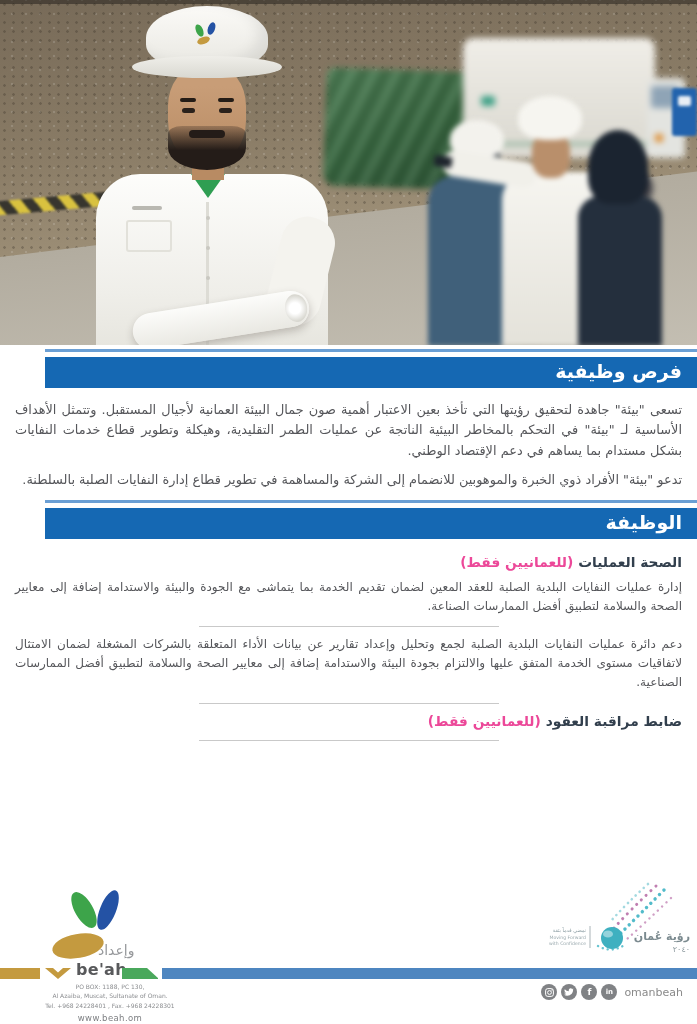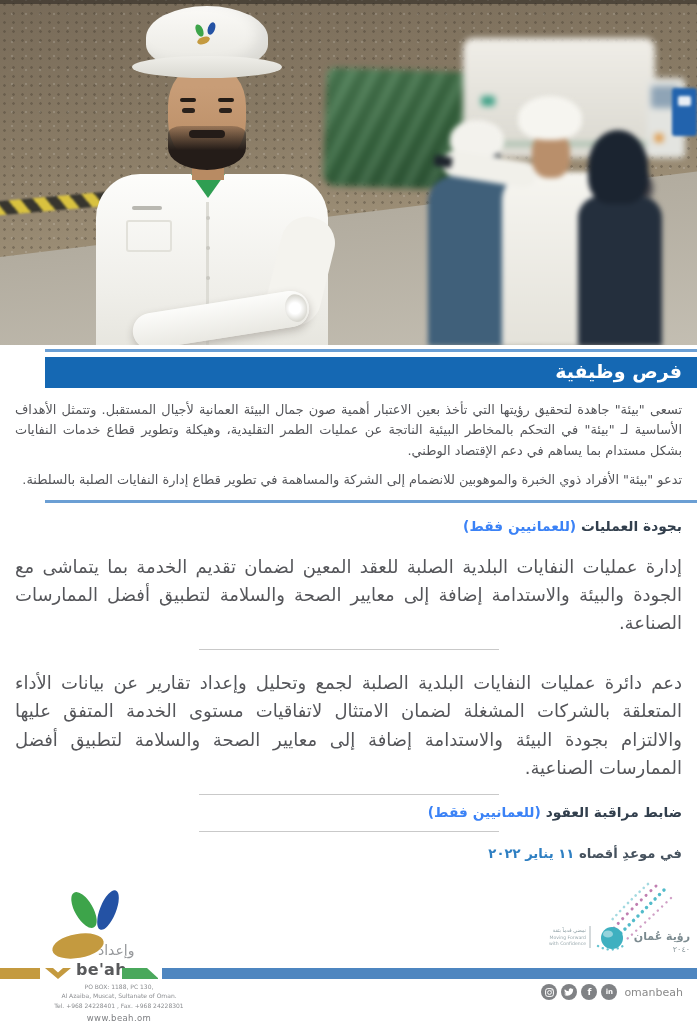--- a/index.html
+++ b/index.html
@@ -81,42 +81,42 @@
   
   .banner-wrap{margin-top:4px;padding-left:45px;}
   .banner-line{height:3px;background:#6b9fd4;}
   .banner{margin-top:5px;background:#1568b3;color:#fff;text-align:right;direction:rtl;
           padding:3px 15px 6px;font-size:19px;font-weight:bold;letter-spacing:.2px;}
 
   
   .content{direction:rtl;padding:6px 15px 0;color:#55565a;}
   .content p{margin:6px 0 9px;font-size:12.9px;line-height:1.58;text-align:justify;}
   .job-title{font-size:13.8px;font-weight:bold;color:#323f4d;margin-top:9px;}
-  .tag{color:#3b82f6;font-weight:bold;}
-  .job-desc{font-size:18px;line-height:1.58;text-align:justify;margin-top:19px;}
+  .tag{color:#ec4899;font-weight:bold;}
+  .job-desc{font-size:12px;line-height:1.58;text-align:justify;margin-top:8px;}
   .divider{width:300px;margin:11px auto 2px;border-bottom:1.5px solid #c9c9c9;height:0;}
 
   .apply-row{direction:rtl;text-align:right;padding:10px 15px 0;font-size:13.2px;font-weight:bold;color:#46525e;}
   .url{color:#2e7fc2;direction:ltr;unicode-bidi:embed;font-size:14.5px;letter-spacing:.2px;}
   .deadline-row{direction:rtl;text-align:right;padding:12px 15px 0;font-size:13.2px;font-weight:bold;color:#46525e;}
   .date{color:#2e7fc2;}
 
   
   .footer{position:absolute;left:0;right:0;bottom:0;height:138px;background:#fff;}
   .leaves{position:absolute;left:50px;top:4px;}
   .beah-ar{position:absolute;left:98px;top:56px;width:50px;text-align:left;font-size:14px;color:#96989b;}
   .ribbon{position:absolute;left:0;top:82px;height:11px;width:697px;}
   .rb{position:absolute;top:0;height:11px;}
   .rb-gold1{left:0;width:40px;background:#c49a3f;}
   .rb-chev{left:45px;top:0;}
   .beah-en{position:absolute;left:76px;top:-8px;font-size:16px;font-weight:bold;color:#58595b;letter-spacing:.3px;}
   .rb-green{left:122px;width:36px;background:#4aa85c;}
   .rb-green::after{content:"";position:absolute;right:-1px;top:0;border-top:11px solid #fff;border-left:12px solid transparent;}
   .rb-blue{left:162px;right:0;background:#4e86c0;}
-  .address{position:absolute;left:24px;top:96px;width:190px;text-align:center;color:#8b8d90;}
+  .address{position:absolute;left:15px;top:96px;width:190px;text-align:center;color:#8b8d90;}
   .address .line{display:block;font-size:6px;line-height:1.55;}
   .website{display:block;margin-top:3px;font-size:8.5px;color:#7c7e81;letter-spacing:.4px;}
   .vision{position:absolute;right:4px;top:-4px;}
   .social{position:absolute;right:14px;top:98px;display:flex;align-items:center;gap:4px;}
   .sc{width:16px;height:16px;border-radius:50%;background:#808285;display:flex;align-items:center;justify-content:center;color:#fff;}
   .sc span{font-size:9px;font-weight:bold;font-family:"DejaVu Sans","Liberation Sans",sans-serif;line-height:1;}
   .handle{margin-left:3px;font-size:11px;color:#8a8a8a;}
 </style>
 </head>
 <body>
@@ -190,51 +190,48 @@
     <div class="banner">فرص وظيفية</div>
   </div>
 
   <div class="content">
     <p>تسعى "بيئة" جاهدة لتحقيق رؤيتها التي تأخذ بعين الاعتبار أهمية صون جمال البيئة العمانية لأجيال المستقبل. وتتمثل الأهداف الأساسية لـ "بيئة" في التحكم بالمخاطر البيئية الناتجة عن عمليات الطمر التقليدية، وهيكلة وتطوير قطاع خدمات النفايات بشكل مستدام بما يساهم في دعم الإقتصاد الوطني.</p>
     <p>تدعو "بيئة" الأفراد ذوي الخبرة والموهوبين للانضمام إلى الشركة والمساهمة  في تطوير قطاع إدارة النفايات الصلبة بالسلطنة.</p>
   </div>
 
   <div class="banner-wrap">
     <div class="banner-line"></div>
+    <div class="banner">الوظيفة</div>
   </div>
 
   <div class="content">
 
     <div>
       <div class="job-title">
-        <span>بجودة العمليات</span>
+        <span>الصحة العمليات</span>
         <span class="tag">(للعمانيين فقط)</span>
       </div>
       <div class="job-desc">إدارة عمليات النفايات البلدية الصلبة للعقد المعين لضمان تقديم الخدمة بما يتماشى مع الجودة والبيئة والاستدامة إضافة إلى معايير الصحة والسلامة لتطبيق أفضل الممارسات الصناعة.</div>
       <div class="divider"></div>
     </div>
 
     <div>
       <div class="job-desc">دعم دائرة  عمليات النفايات البلدية الصلبة لجمع وتحليل وإعداد تقارير عن بيانات الأداء المتعلقة بالشركات المشغلة لضمان الامتثال لاتفاقيات مستوى الخدمة المتفق عليها والالتزام بجودة البيئة والاستدامة إضافة إلى معايير الصحة والسلامة لتطبيق أفضل الممارسات الصناعية.</div>
       <div class="divider"></div>
     </div>
 
     <div>
       <div class="job-title">
         <span>ضابط مراقبة العقود</span>
         <span class="tag">(للعمانيين فقط)</span>
       </div>
       <div class="divider"></div>
     </div>
   </div>
 
-  <div class="deadline-row">
-    <span>في موعدِ أقصاه</span>
-    <span class="date">١١ يناير ٢٠٢٢</span>
-  </div>
 
   <div class="footer">
 
     <svg class="leaves" width="96" height="76" viewBox="0 0 96 76">
       <ellipse cx="34" cy="20" rx="9" ry="20" transform="rotate(-30 34 20)" fill="#3da44a"></ellipse>
       <ellipse cx="58" cy="20" rx="8" ry="21" transform="rotate(22 58 20)" fill="#2452a4"></ellipse>
       <ellipse cx="28" cy="56" rx="26" ry="12" transform="rotate(-10 28 56)" fill="#c49a3f"></ellipse>
     </svg>
     <div class="beah-ar">وإعداد</div>
 

